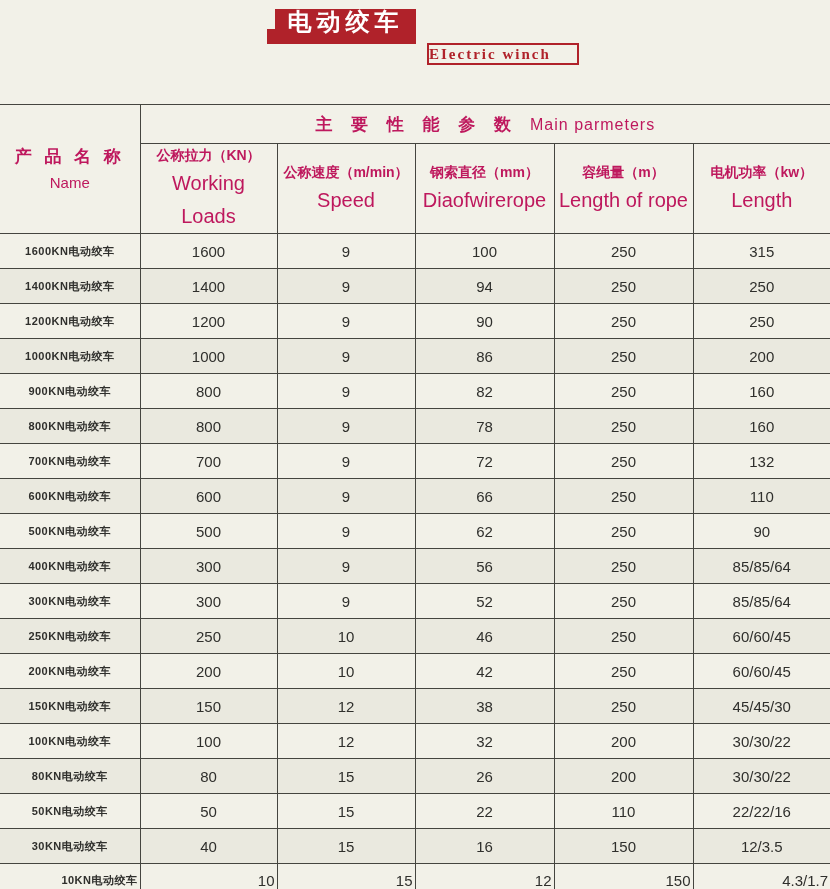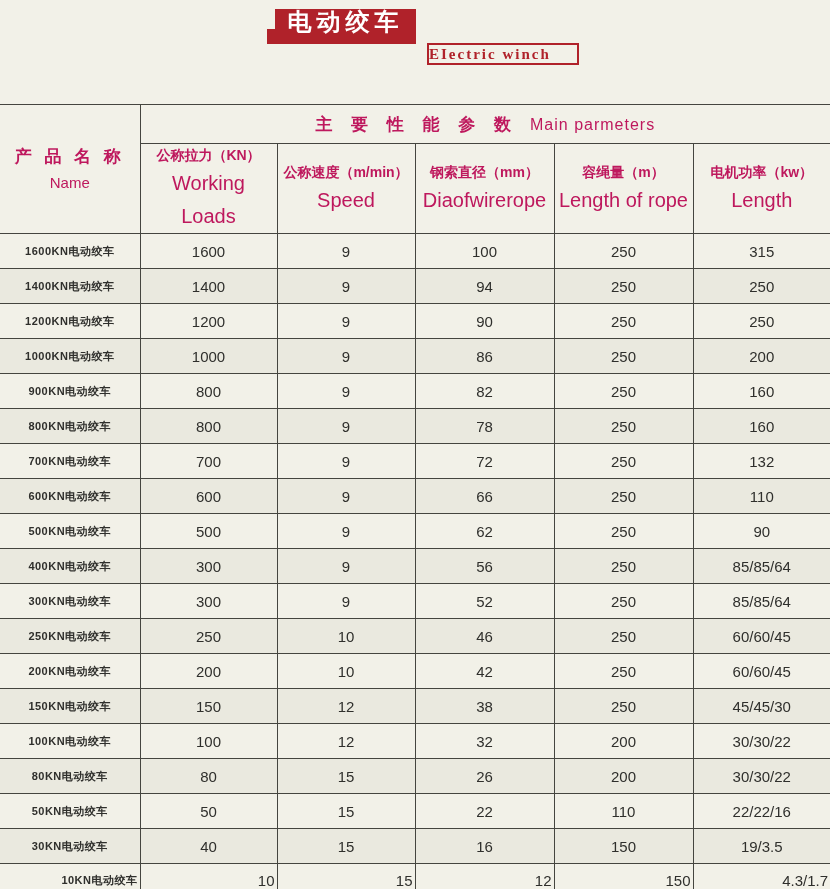--- a/index.html
+++ b/index.html
@@ -276,21 +276,21 @@
     <td class="val-cell">110</td>
     <td class="val-cell">22/22/16</td>
   </tr>
 
   <tr>
     <td class="name-cell">30KN电动绞车</td>
     <td class="val-cell">40</td>
     <td class="val-cell">15</td>
     <td class="val-cell">16</td>
     <td class="val-cell">150</td>
-    <td class="val-cell">19/3.5</td>
+    <td class="val-cell">12/3.5</td>
   </tr>
 
   <tr>
     <td class="name-cell">10KN电动绞车</td>
     <td class="val-cell">10</td>
     <td class="val-cell">15</td>
     <td class="val-cell">12</td>
     <td class="val-cell">150</td>
     <td class="val-cell">4.3/1.7</td>
   </tr>

